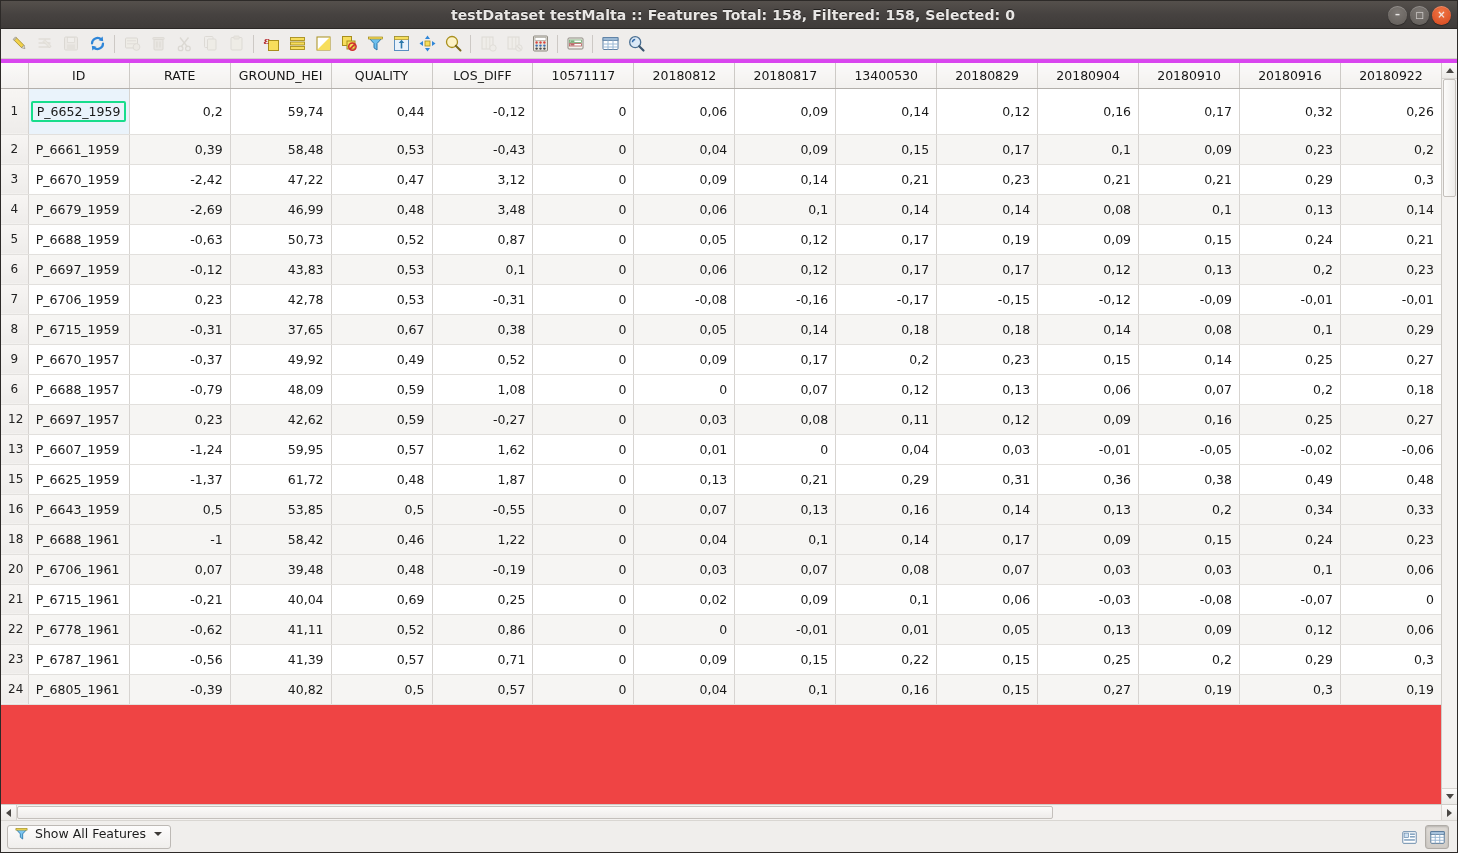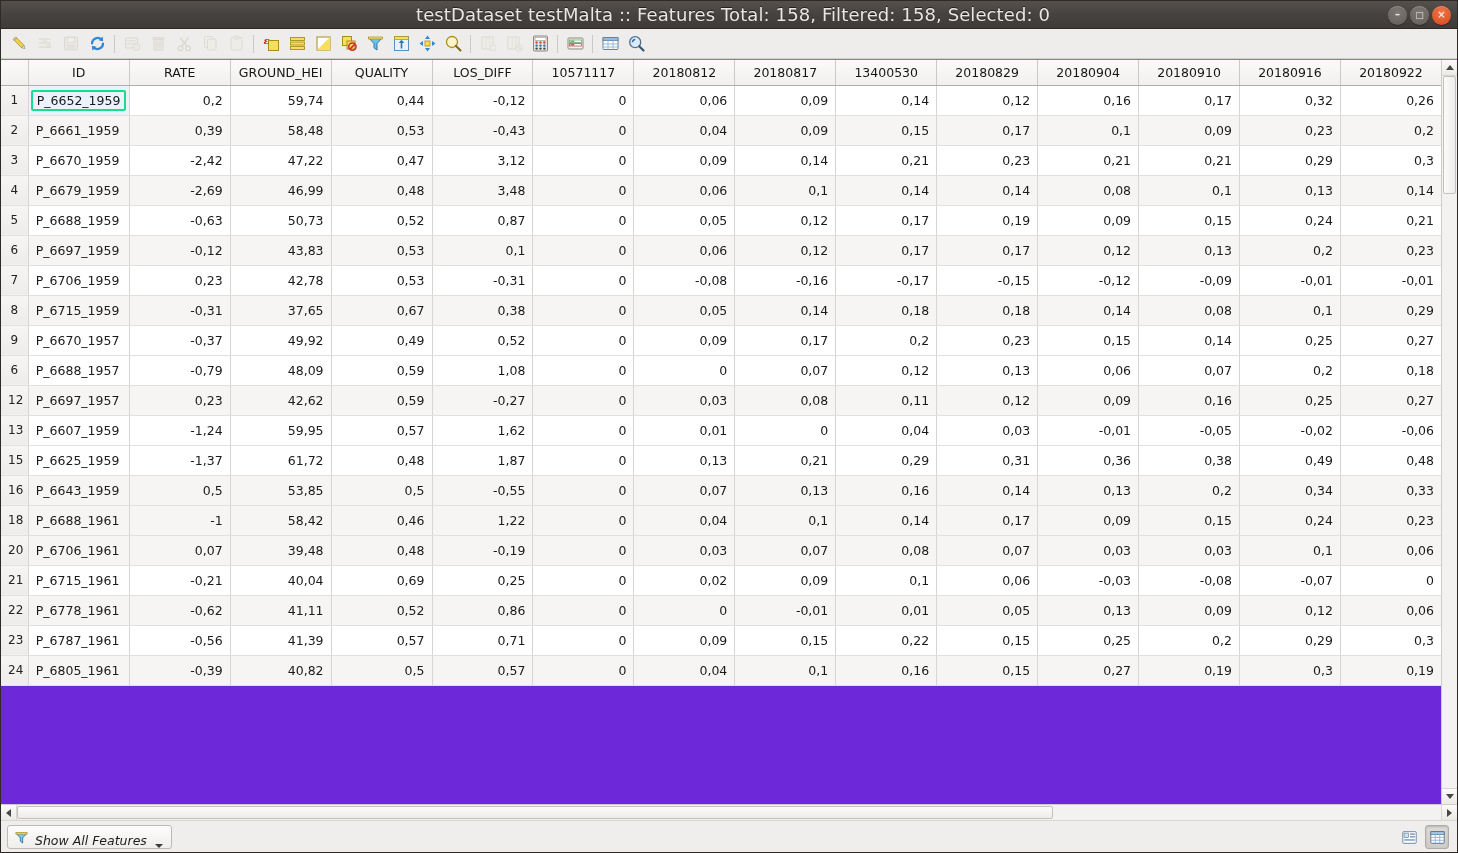--- a/index.html
+++ b/index.html
@@ -22,22 +22,22 @@
   
   #titlebar {
     height: 28px; flex: 0 0 28px;
     background: linear-gradient(to bottom, #55504c 0%, #464240 50%, #3f3b39 100%);
     position: relative;
     display: flex; align-items: center; justify-content: center;
     border-bottom: 1px solid #2a2725;
   }
   #titlebar .title {
     color: #e9e7e5;
-    font-size: 18px;
-    font-weight: normal;
+    font-size: 14px;
+    font-weight: bold;
     text-shadow: 0 -1px 0 rgba(0,0,0,.55);
     letter-spacing: .1px;
     white-space: nowrap;
     margin-left: 8px;
   }
   #wincontrols {
     position: absolute; right: 6px; top: 0; height: 28px;
     display: flex; align-items: center; gap: 3px;
   }
   .wbtn {
@@ -64,22 +64,22 @@
   }
   .tb { width: 22px; height: 22px; margin: 0 2px; display: flex; align-items: center; justify-content: center; cursor: pointer; }
   .tb.off { opacity: .33; cursor: default; }
   .tbsep { width: 1px; height: 18px; background: #cdc9c5; margin: 0 4px; }
 
   
   #tablewrap {
     flex: 1 1 auto;
     display: flex; flex-direction: column;
     min-height: 0;
-    background: #6d28d9;
-    border-top: 1px solid #d946ef;
+    background: #ef4444;
+    border-top: 4px solid #d946ef;
   }
   #tablebody {
     flex: 1 1 auto;
     display: flex; flex-direction: row;
     min-height: 0; overflow: hidden;
   }
   #gridscroll {
     flex: 1 1 auto;
     overflow: hidden;
     position: relative;
@@ -125,21 +125,21 @@
   }
   tr.even td:not(.rownum) { background: #ffffff; }
   tr.odd  td:not(.rownum) { background: #f6f5f3; }
   td.idcell { text-align: left; }
   td.num { text-align: right; }
 
   td.idcell .cellinner {
     display: inline-block;
     padding: 1px 3px;
   }
-  td.idcell.selected { background: #eaf3fb !important; padding: 4px 4px; }
+  td.idcell.selected { background: #eaf3fb !important; padding: 12px 4px; }
   td.idcell.selected .cellinner {
     border: 2px solid #18dd8c;
     border-radius: 2px;
     background: #eaf3fb;
     padding: 1px 4px;
     margin-left: -2px;
   }
 
   
   col.c-id { width: 100px; }
@@ -210,30 +210,29 @@
   
   #statusbar {
     height: 32px; flex: 0 0 32px;
     background: #f0eeec;
     border-top: 1px solid #d9d6d2;
     display: flex; align-items: center;
     padding: 0 6px;
     position: relative;
   }
   #showall {
-    display: flex; align-items: flex-end; gap: 6px;
+    display: flex; align-items: flex-start; gap: 6px;
     height: 24px;
     padding: 0 8px 0 6px;
     background: linear-gradient(to bottom, #fdfcfc 0%, #f0eeec 100%);
     border: 1px solid #bdb9b5;
     border-radius: 3px;
     cursor: pointer;
     font-size: 12.5px;
     color: #1b1b1b;
-    font-style: italic;
   }
   #showall .caret {
     width: 0; height: 0;
     border-left: 4px solid transparent; border-right: 4px solid transparent;
     border-top: 4px solid #3d3a37;
     margin-left: 2px; margin-top: 6px;
   }
   #viewbtns {
     position: absolute; right: 8px; top: 4px;
     display: flex; gap: 4px;

